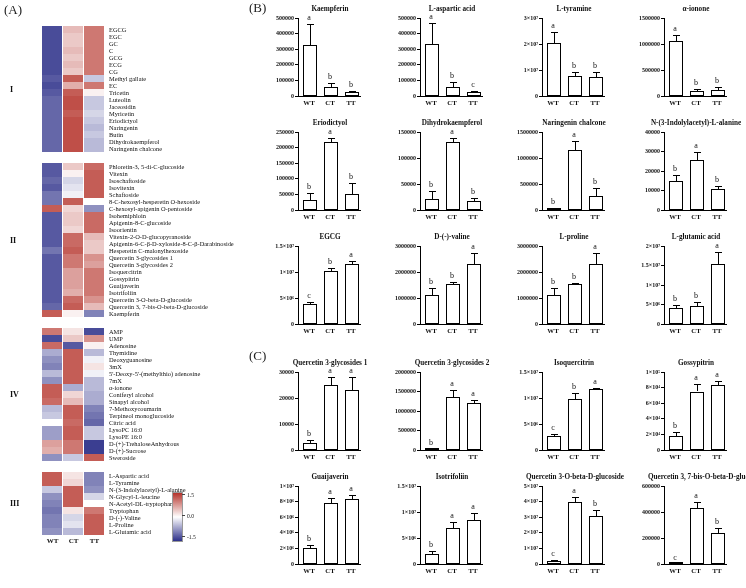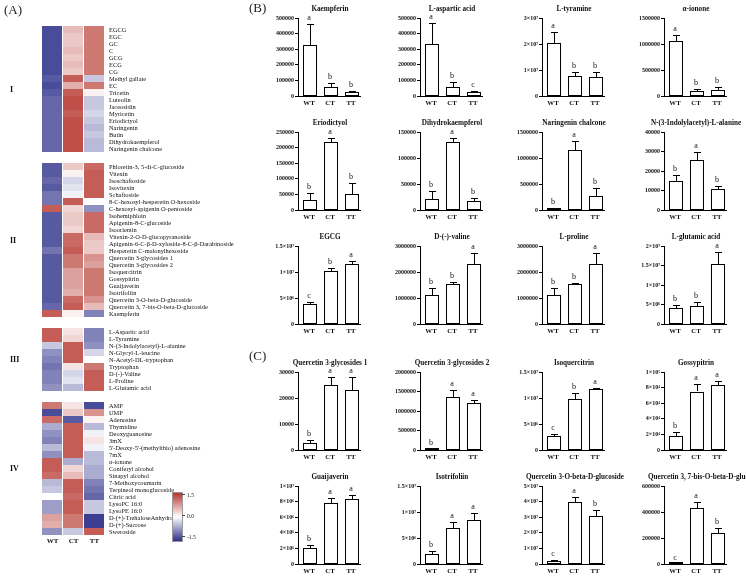--- a/index.html
+++ b/index.html
@@ -285,79 +285,20 @@
           </div>
           <div class="hm-row">
             <div class="hm-cell" style="background: rgb(196, 93, 86);"></div>
             <div class="hm-cell" style="background: rgb(250, 241, 241);"></div>
             <div class="hm-cell" style="background: rgb(129, 131, 184);"></div>
             <div class="hm-label">Kaempferin</div>
           </div>
         </div>
       </div>
       <div class="hm-group">
-        <div class="hm-numeral">III</div>
-        <div class="hm-rows">
-          <div class="hm-row">
-            <div class="hm-cell" style="background: rgb(196, 93, 86);"></div>
-            <div class="hm-cell" style="background: rgb(245, 228, 227);"></div>
-            <div class="hm-cell" style="background: rgb(129, 131, 184);"></div>
-            <div class="hm-label">L-Aspartic acid</div>
-          </div>
-          <div class="hm-row">
-            <div class="hm-cell" style="background: rgb(196, 93, 86);"></div>
-            <div class="hm-cell" style="background: rgb(240, 214, 213);"></div>
-            <div class="hm-cell" style="background: rgb(129, 131, 184);"></div>
-            <div class="hm-label">L-Tyramine</div>
-          </div>
-          <div class="hm-row">
-            <div class="hm-cell" style="background: rgb(199, 200, 224);"></div>
-            <div class="hm-cell" style="background: rgb(196, 93, 86);"></div>
-            <div class="hm-cell" style="background: rgb(143, 145, 192);"></div>
-            <div class="hm-label">N-(3-Indolylacetyl)-L-alanine</div>
-          </div>
-          <div class="hm-row">
-            <div class="hm-cell" style="background: rgb(143, 145, 192);"></div>
-            <div class="hm-cell" style="background: rgb(196, 93, 86);"></div>
-            <div class="hm-cell" style="background: rgb(213, 214, 231);"></div>
-            <div class="hm-label">N-Glycyl-L-leucine</div>
-          </div>
-          <div class="hm-row">
-            <div class="hm-cell" style="background: rgb(129, 131, 184);"></div>
-            <div class="hm-cell" style="background: rgb(196, 93, 86);"></div>
-            <div class="hm-cell" style="background: rgb(255, 255, 255);"></div>
-            <div class="hm-label">N-Acetyl-DL-tryptophan</div>
-          </div>
-          <div class="hm-row">
-            <div class="hm-cell" style="background: rgb(115, 117, 176);"></div>
-            <div class="hm-cell" style="background: rgb(245, 228, 227);"></div>
-            <div class="hm-cell" style="background: rgb(206, 120, 114);"></div>
-            <div class="hm-label">Tryptophan</div>
-          </div>
-          <div class="hm-row">
-            <div class="hm-cell" style="background: rgb(129, 131, 184);"></div>
-            <div class="hm-cell" style="background: rgb(213, 214, 231);"></div>
-            <div class="hm-cell" style="background: rgb(196, 93, 86);"></div>
-            <div class="hm-label">D-(-)-Valine</div>
-          </div>
-          <div class="hm-row">
-            <div class="hm-cell" style="background: rgb(129, 131, 184);"></div>
-            <div class="hm-cell" style="background: rgb(227, 227, 239);"></div>
-            <div class="hm-cell" style="background: rgb(196, 93, 86);"></div>
-            <div class="hm-label">L-Proline</div>
-          </div>
-          <div class="hm-row">
-            <div class="hm-cell" style="background: rgb(143, 145, 192);"></div>
-            <div class="hm-cell" style="background: rgb(185, 186, 216);"></div>
-            <div class="hm-cell" style="background: rgb(196, 93, 86);"></div>
-            <div class="hm-label">L-Glutamic acid</div>
-          </div>
-        </div>
-      </div>
-      <div class="hm-group">
         <div class="hm-numeral">IV</div>
         <div class="hm-rows">
           <div class="hm-row">
             <div class="hm-cell" style="background: rgb(206, 120, 114);"></div>
             <div class="hm-cell" style="background: rgb(245, 228, 227);"></div>
             <div class="hm-cell" style="background: rgb(73, 76, 153);"></div>
             <div class="hm-label">AMP</div>
           </div>
           <div class="hm-row">
             <div class="hm-cell" style="background: rgb(73, 76, 153);"></div>
@@ -459,20 +400,79 @@
             <div class="hm-cell" style="background: rgb(225, 174, 171);"></div>
             <div class="hm-cell" style="background: rgb(206, 120, 114);"></div>
             <div class="hm-cell" style="background: rgb(59, 62, 145);"></div>
             <div class="hm-label">D-(+)-Sucrose</div>
           </div>
           <div class="hm-row">
             <div class="hm-cell" style="background: rgb(143, 145, 192);"></div>
             <div class="hm-cell" style="background: rgb(199, 200, 224);"></div>
             <div class="hm-cell" style="background: rgb(196, 93, 86);"></div>
             <div class="hm-label">Sweroside</div>
+          </div>
+        </div>
+      </div>
+      <div class="hm-group">
+        <div class="hm-numeral">III</div>
+        <div class="hm-rows">
+          <div class="hm-row">
+            <div class="hm-cell" style="background: rgb(196, 93, 86);"></div>
+            <div class="hm-cell" style="background: rgb(245, 228, 227);"></div>
+            <div class="hm-cell" style="background: rgb(129, 131, 184);"></div>
+            <div class="hm-label">L-Aspartic acid</div>
+          </div>
+          <div class="hm-row">
+            <div class="hm-cell" style="background: rgb(196, 93, 86);"></div>
+            <div class="hm-cell" style="background: rgb(240, 214, 213);"></div>
+            <div class="hm-cell" style="background: rgb(129, 131, 184);"></div>
+            <div class="hm-label">L-Tyramine</div>
+          </div>
+          <div class="hm-row">
+            <div class="hm-cell" style="background: rgb(199, 200, 224);"></div>
+            <div class="hm-cell" style="background: rgb(196, 93, 86);"></div>
+            <div class="hm-cell" style="background: rgb(143, 145, 192);"></div>
+            <div class="hm-label">N-(3-Indolylacetyl)-L-alanine</div>
+          </div>
+          <div class="hm-row">
+            <div class="hm-cell" style="background: rgb(143, 145, 192);"></div>
+            <div class="hm-cell" style="background: rgb(196, 93, 86);"></div>
+            <div class="hm-cell" style="background: rgb(213, 214, 231);"></div>
+            <div class="hm-label">N-Glycyl-L-leucine</div>
+          </div>
+          <div class="hm-row">
+            <div class="hm-cell" style="background: rgb(129, 131, 184);"></div>
+            <div class="hm-cell" style="background: rgb(196, 93, 86);"></div>
+            <div class="hm-cell" style="background: rgb(255, 255, 255);"></div>
+            <div class="hm-label">N-Acetyl-DL-tryptophan</div>
+          </div>
+          <div class="hm-row">
+            <div class="hm-cell" style="background: rgb(115, 117, 176);"></div>
+            <div class="hm-cell" style="background: rgb(245, 228, 227);"></div>
+            <div class="hm-cell" style="background: rgb(206, 120, 114);"></div>
+            <div class="hm-label">Tryptophan</div>
+          </div>
+          <div class="hm-row">
+            <div class="hm-cell" style="background: rgb(129, 131, 184);"></div>
+            <div class="hm-cell" style="background: rgb(213, 214, 231);"></div>
+            <div class="hm-cell" style="background: rgb(196, 93, 86);"></div>
+            <div class="hm-label">D-(-)-Valine</div>
+          </div>
+          <div class="hm-row">
+            <div class="hm-cell" style="background: rgb(129, 131, 184);"></div>
+            <div class="hm-cell" style="background: rgb(227, 227, 239);"></div>
+            <div class="hm-cell" style="background: rgb(196, 93, 86);"></div>
+            <div class="hm-label">L-Proline</div>
+          </div>
+          <div class="hm-row">
+            <div class="hm-cell" style="background: rgb(143, 145, 192);"></div>
+            <div class="hm-cell" style="background: rgb(185, 186, 216);"></div>
+            <div class="hm-cell" style="background: rgb(196, 93, 86);"></div>
+            <div class="hm-label">L-Glutamic acid</div>
           </div>
         </div>
       </div>
     </div>
   <div id="hm-collabels">
       <div class="hm-col">WT</div>
       <div class="hm-col">CT</div>
       <div class="hm-col">TT</div>
     </div>
   <div id="hm-legend">

